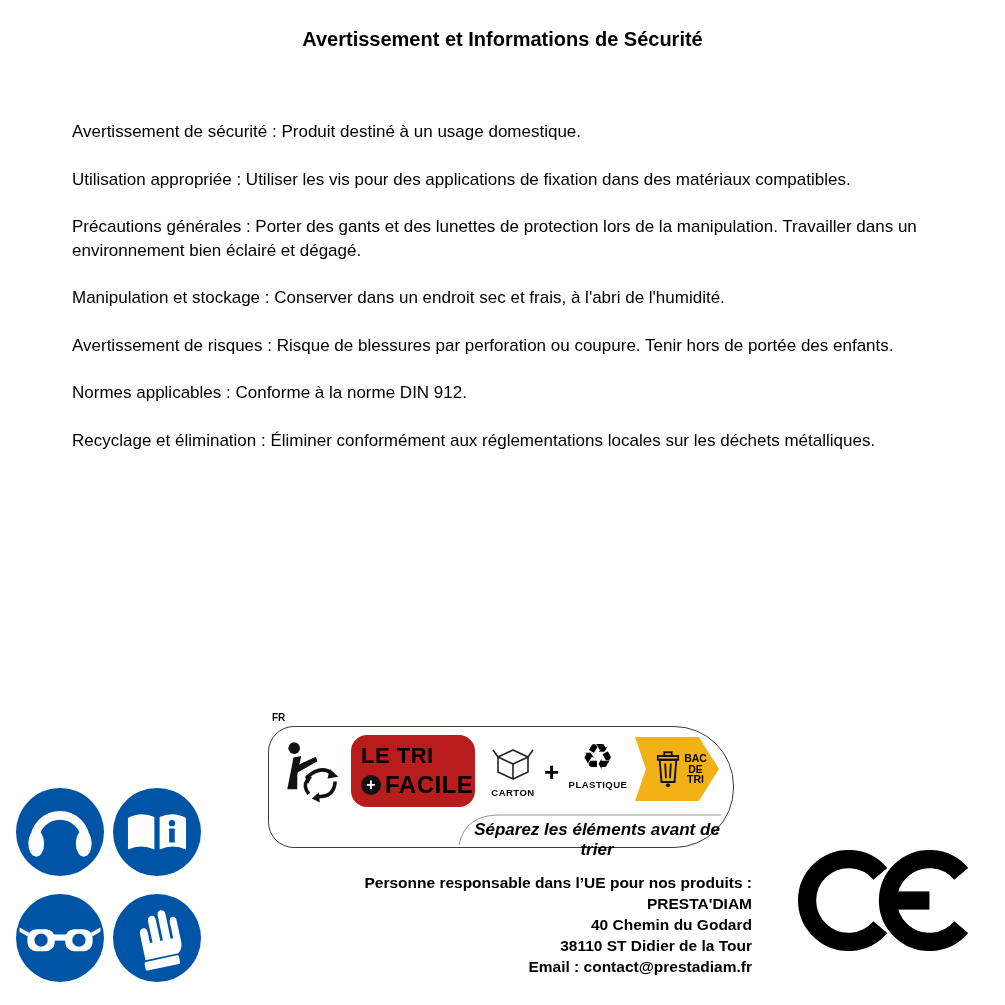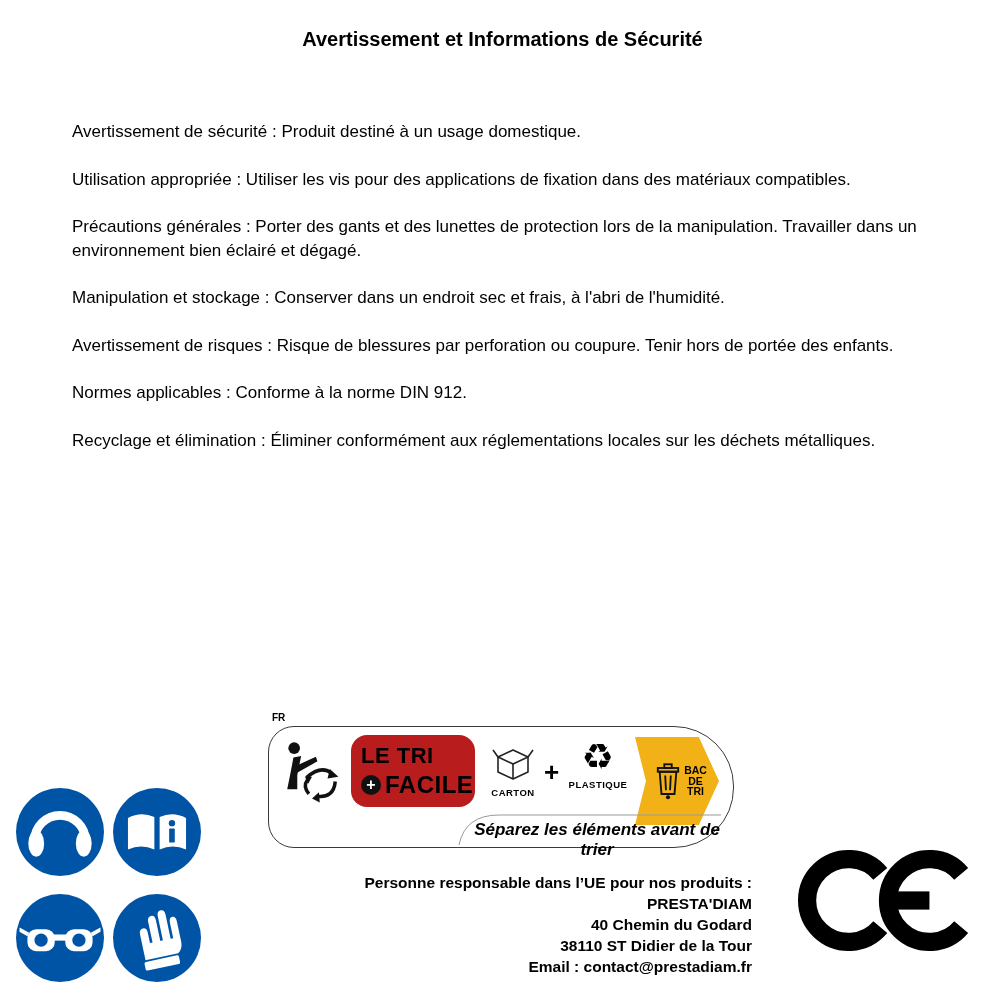--- a/index.html
+++ b/index.html
@@ -41,21 +41,21 @@
     font-size:16px; font-weight:bold; display:flex; align-items:center; justify-content:center;
   }
   .tri-facile { font-size:24px; font-weight:bold; letter-spacing:.5px; }
   .material { position:absolute; text-align:center; }
   .material-carton { left:212px; top:18px; width:64px; }
   .material-plastique { left:294px; top:10px; width:70px; }
   .material-label { font-size:9.5px; font-weight:bold; letter-spacing:.5px; margin-top:2px; }
   .recycle-glyph { font-family:"DejaVu Sans", sans-serif; font-size:36px; line-height:40px; }
   .plus-sep { position:absolute; left:275px; top:30px; font-size:26px; font-weight:bold; }
   .bin-flag {
-    position:absolute; left:366px; top:10px; width:84px; height:88px; background:#F2B117;
+    position:absolute; left:366px; top:10px; width:84px; height:64px; background:#F2B117;
     clip-path:polygon(0 0, 76% 0, 100% 50%, 76% 100%, 0 100%, 13% 50%);
     display:flex; align-items:center; justify-content:center; gap:3px; padding-left:8px; box-sizing:border-box;
   }
   .bin-text { font-size:10.5px; font-weight:bold; line-height:10.5px; text-align:center; }
   .bin-text span { display:block; }
   .divider-curve { position:absolute; left:186px; top:86px; }
   .tagline {
     position:absolute; left:200px; top:93px; width:256px; text-align:center;
     font-style:italic; font-weight:bold; font-size:17px;
   }

